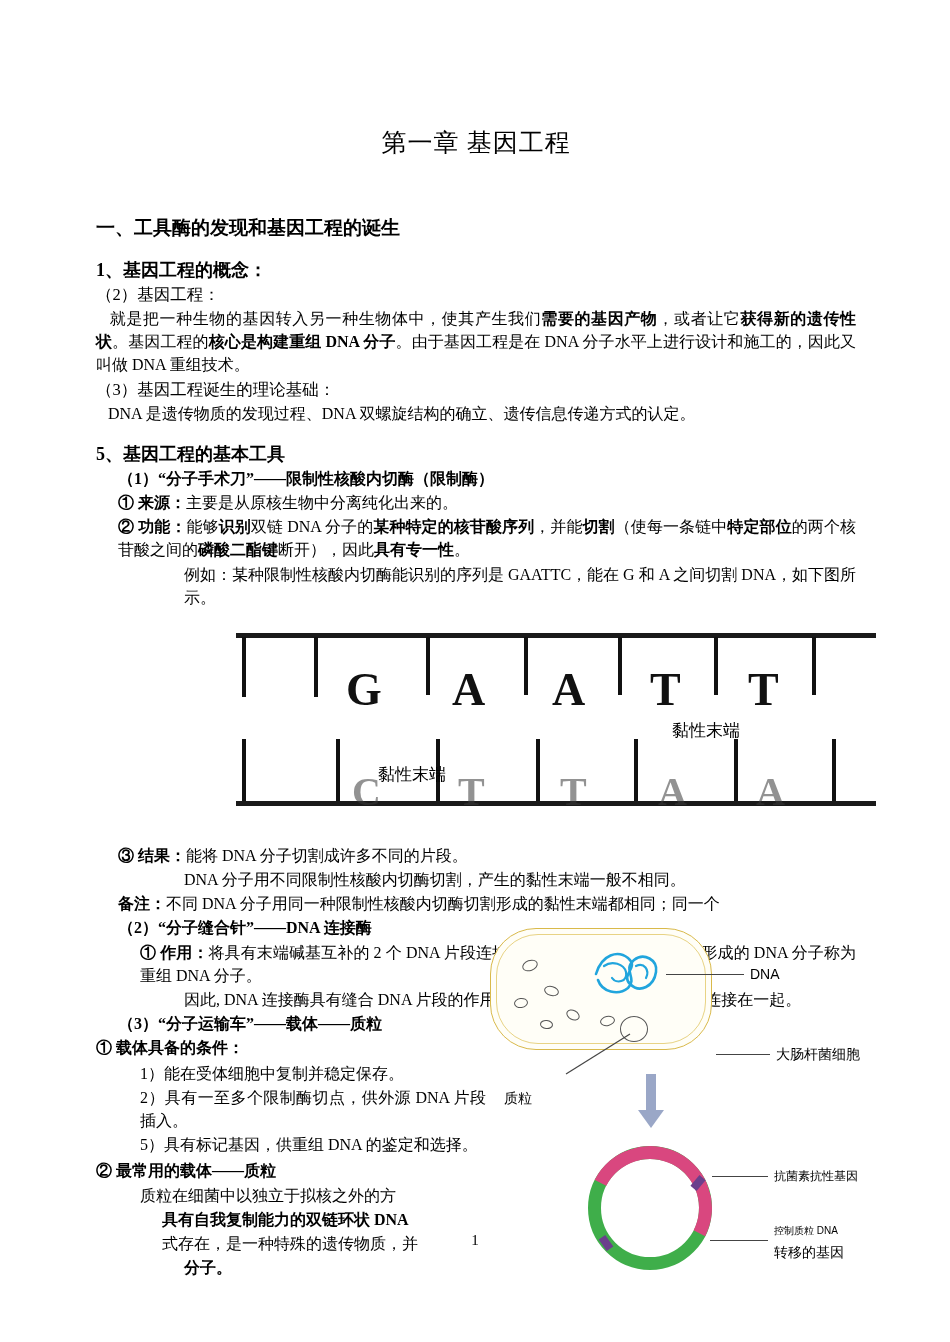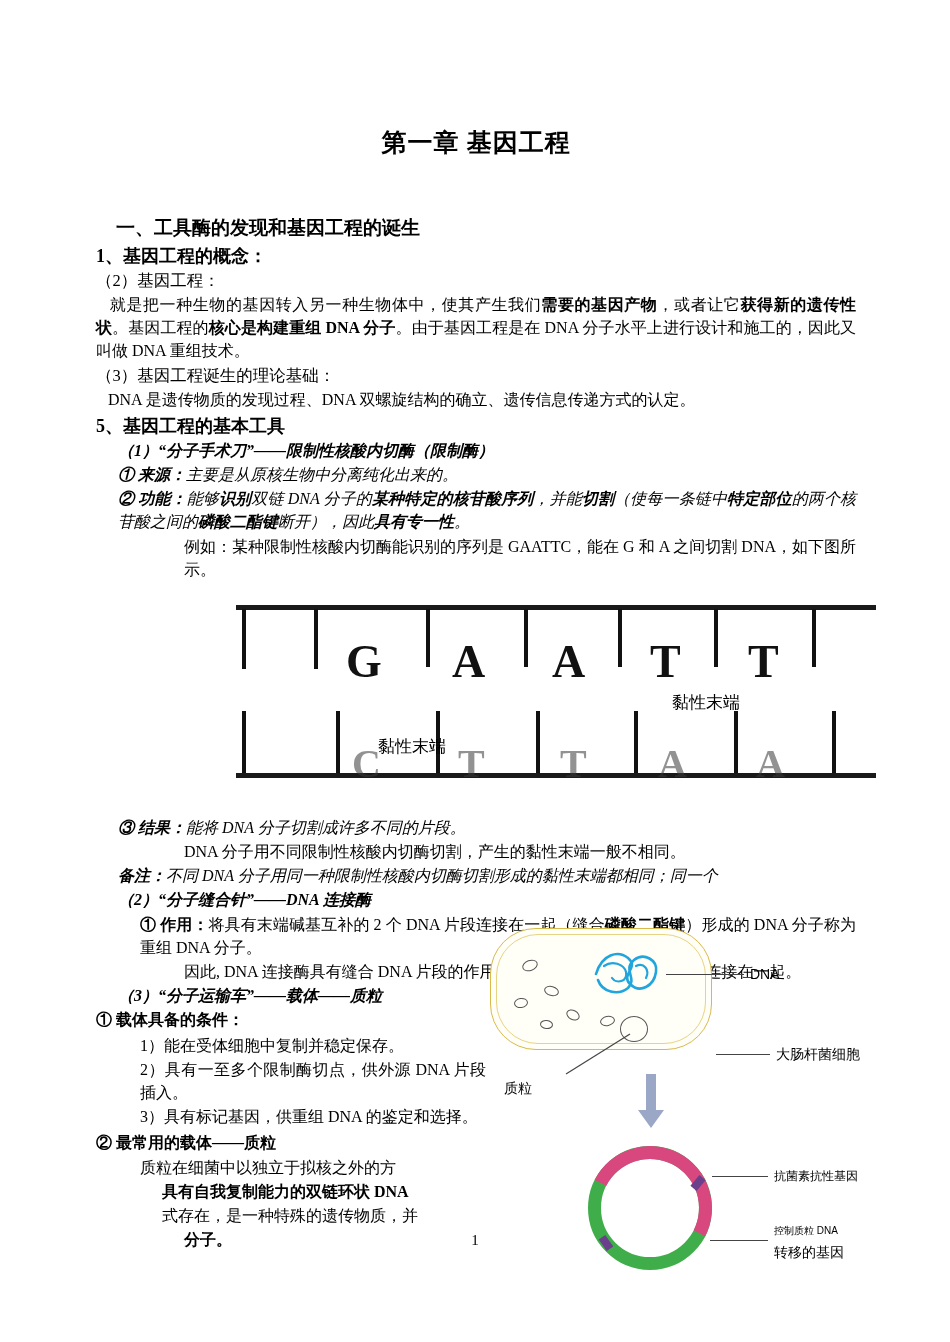--- a/index.html
+++ b/index.html
@@ -20,52 +20,51 @@
   }
   .content {
     position: absolute;
     left: 96px;
     top: 96px;
     width: 760px;
   }
   .doc-title {
     text-align: center;
     font-size: 25px;
-    font-weight: bold;
+    font-weight: normal;
     letter-spacing: 1px;
     margin: 30px 0 0 0;
     font-family: "Liberation Serif", "DejaVu Serif", serif;
   }
   .h1 {
     font-size: 19px;
     font-weight: bold;
     margin-top: 56px;
     margin-bottom: 2px;
     letter-spacing: 0px;
-    margin-left: 20px;
   }
   .h2 {
     font-size: 18px;
     font-weight: bold;
-    margin-top: 3px;
+    margin-top: 17px;
     margin-bottom: 1px;
   }
   .h3 {
     font-size: 16.5px;
     font-weight: normal;
     margin-top: 2px;
     margin-bottom: 1px;
   }
   .p {
     font-size: 16px;
     line-height: 1.45;
     margin: 1px 0;
     text-align: justify;
   }
-  .indent-1 { margin-left: 22px; font-style: italic; }
+  .indent-1 { margin-left: 22px; }
   .indent-2 { margin-left: 44px; }
   .indent-3 { margin-left: 66px; }
   .indent-4 { margin-left: 88px; }
   b, .b { font-weight: bold; }
   .fig-wrap {
     position: relative;
     margin-top: 14px;
     margin-bottom: 6px;
     height: 215px;
   }
@@ -298,21 +297,21 @@
       <b>（3）“分子运输车”——载体——质粒</b>
     </div>
     <div class="p">
       <b>① 载体具备的条件：</b>
     </div>
 
     <div class="two-col">
       <div class="col-left">
         <div class="p indent-2">1）能在受体细胞中复制并稳定保存。</div>
         <div class="p indent-2">2）具有一至多个限制酶切点，供外源 DNA 片段插入。</div>
-        <div class="p indent-2">3）具有标记基因，供重组 DNA 的鉴定和选择。</div>
+        <div class="p indent-2">5）具有标记基因，供重组 DNA 的鉴定和选择。</div>
         <div class="p" style="margin-top:3px;">
           <b>② 最常用的载体——质粒</b>
         </div>
         <div class="p indent-2">质粒在细菌中以独立于拟核之外的方</div>
         <div class="p indent-3">
           <b>具有自我复制能力的双链环状 DNA</b>
         </div>
         <div class="p indent-3">式存在，是一种特殊的遗传物质，并</div>
         <div class="p indent-4">
           <b>分子。</b>
@@ -344,21 +343,21 @@
 
     <div class="lead-line" style="left:196px; top:50px; width:78px;"></div>
     <div class="fig-label" style="left:280px; top:42px; font-size:14px;">DNA</div>
 
     <div class="lead-line" style="left:246px; top:130px; width:54px;"></div>
     <div class="fig-label" style="left:306px; top:122px; font-size:14px;">大肠杆菌细胞</div>
 
     <svg style="position:absolute; left:40px; top:104px; width:130px; height:60px;" viewBox="0 0 130 60">
       <path d="M120 6 L56 46" stroke="#444" stroke-width="1.2" fill="none"></path>
     </svg>
-    <div class="fig-label" style="left:34px; top:156px; font-size:14px;">质粒</div>
+    <div class="fig-label" style="left:34px; top:166px; font-size:14px;">质粒</div>
 
     <div class="arrow-stem"></div>
     <div class="arrow-head"></div>
 
     <div class="ring"></div>
     <div class="ring-seg-pink"></div>
     <div class="ring-mark" style="left:224px; top:252px; transform:rotate(40deg);"></div>
     <div class="ring-mark" style="left:132px; top:312px; transform:rotate(-35deg);"></div>
 
     <div class="lead-line" style="left:242px; top:252px; width:56px;"></div>

